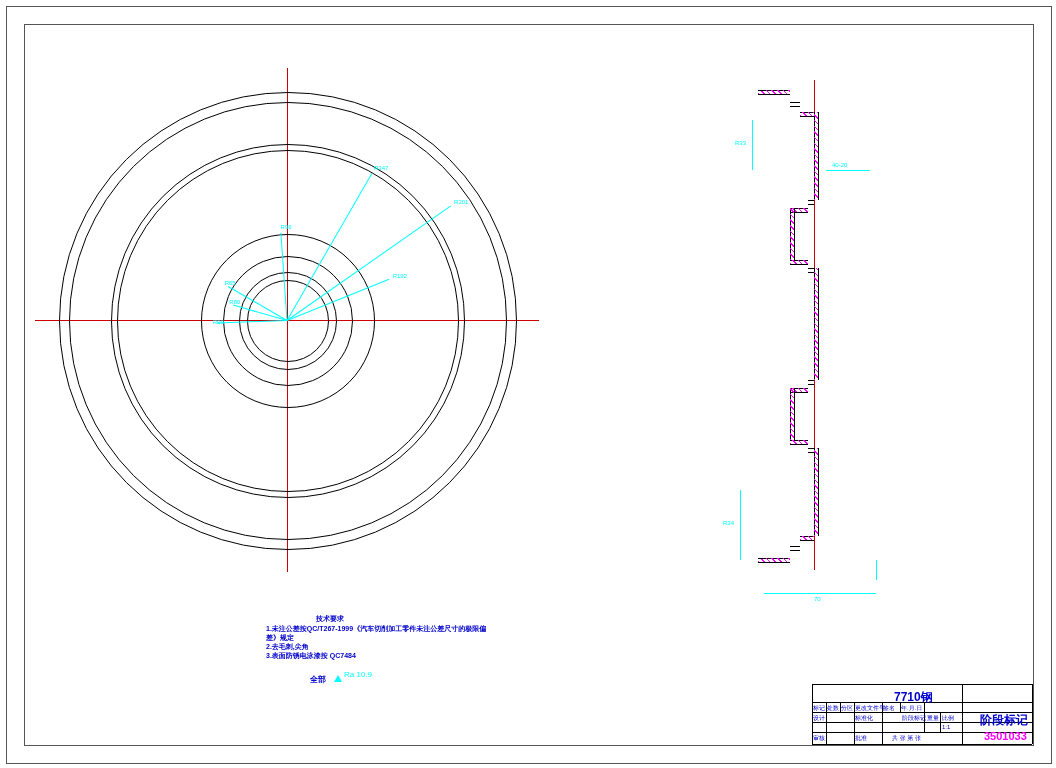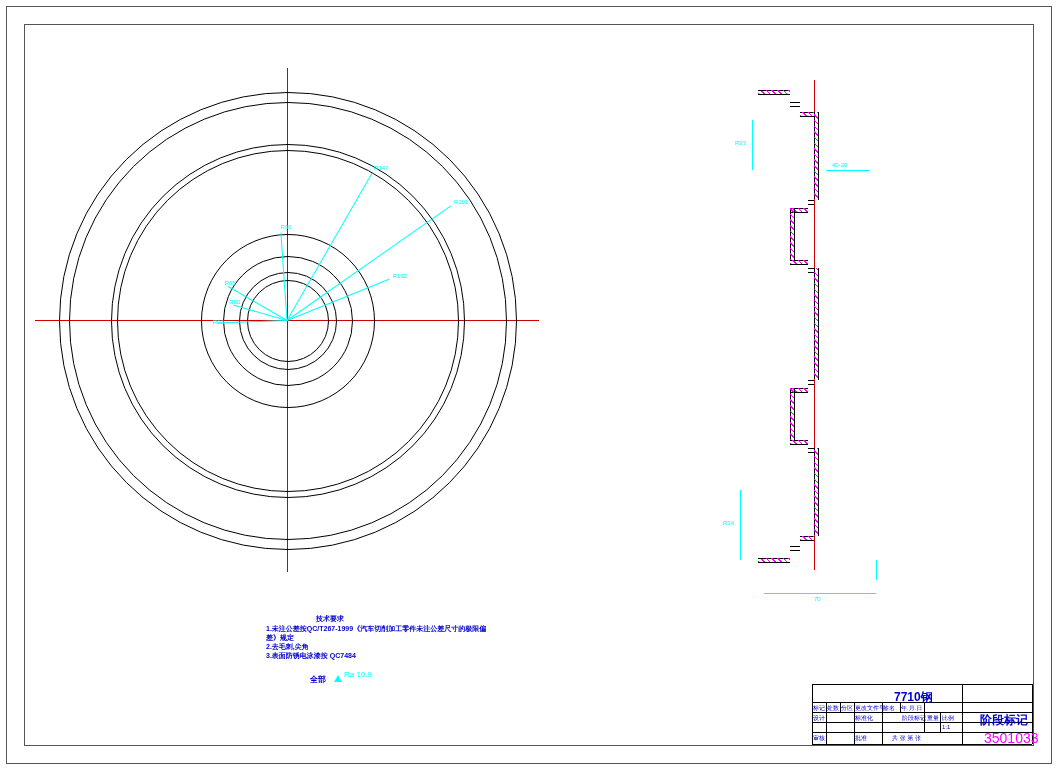--- a/index.html
+++ b/index.html
@@ -16,21 +16,21 @@
 .sect-dim-h{position:absolute;height:1px;background:#0ff}
 .sect-dim-v{position:absolute;width:1px;background:#0ff}
 .note{position:absolute;color:#00c;font-size:7px;font-weight:bold;white-space:nowrap}
 .surf-txt{position:absolute;color:#00c;font-size:8px;font-weight:bold}
 .surf-sym{position:absolute;width:0;height:0;border-left:4px solid transparent;border-right:4px solid transparent;border-bottom:7px solid #0ff}
 .surf-val{position:absolute;color:#0ff;font-size:8px}
 .tb-line-h{position:absolute;height:1px;background:#000}
 .tb-line-v{position:absolute;width:1px;background:#000}
 .tb-txt{position:absolute;color:#00c;font-size:6px;white-space:nowrap}
 .tb-txt.big{font-size:12px;font-weight:bold}
-.tb-num{position:absolute;color:#f0f;font-size:14px;font-weight:normal}
+.tb-num{position:absolute;color:#f0f;font-size:11px;font-weight:bold}
 </style>
 </head>
 <body>
 
 <div class="sheet">
 
   <div class="frame" style="left:6px;top:6px;width:1044px;height:756px"></div>
   <div class="frame" style="left:24px;top:24px;width:1008px;height:720px"></div>
 
   <div class="crosshair-h" style="left:35px;top:320px;width:504px"></div>

